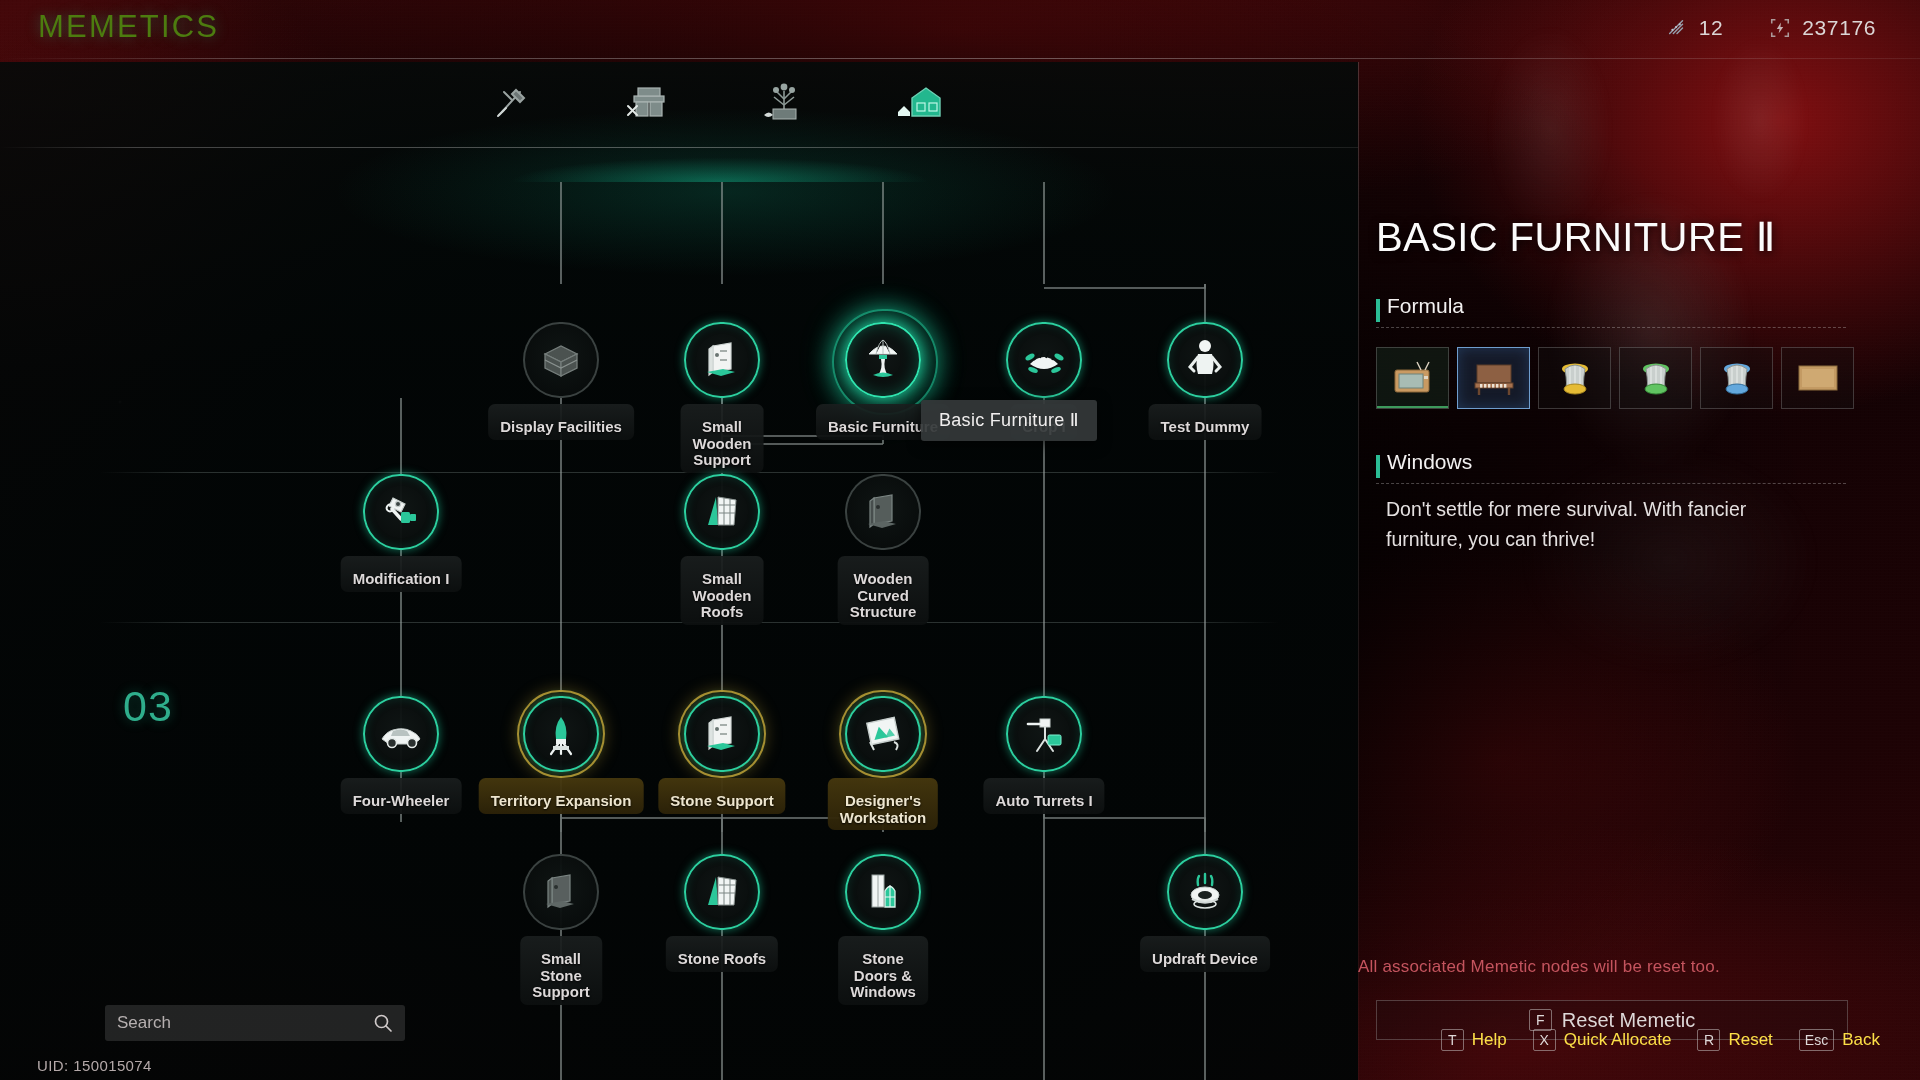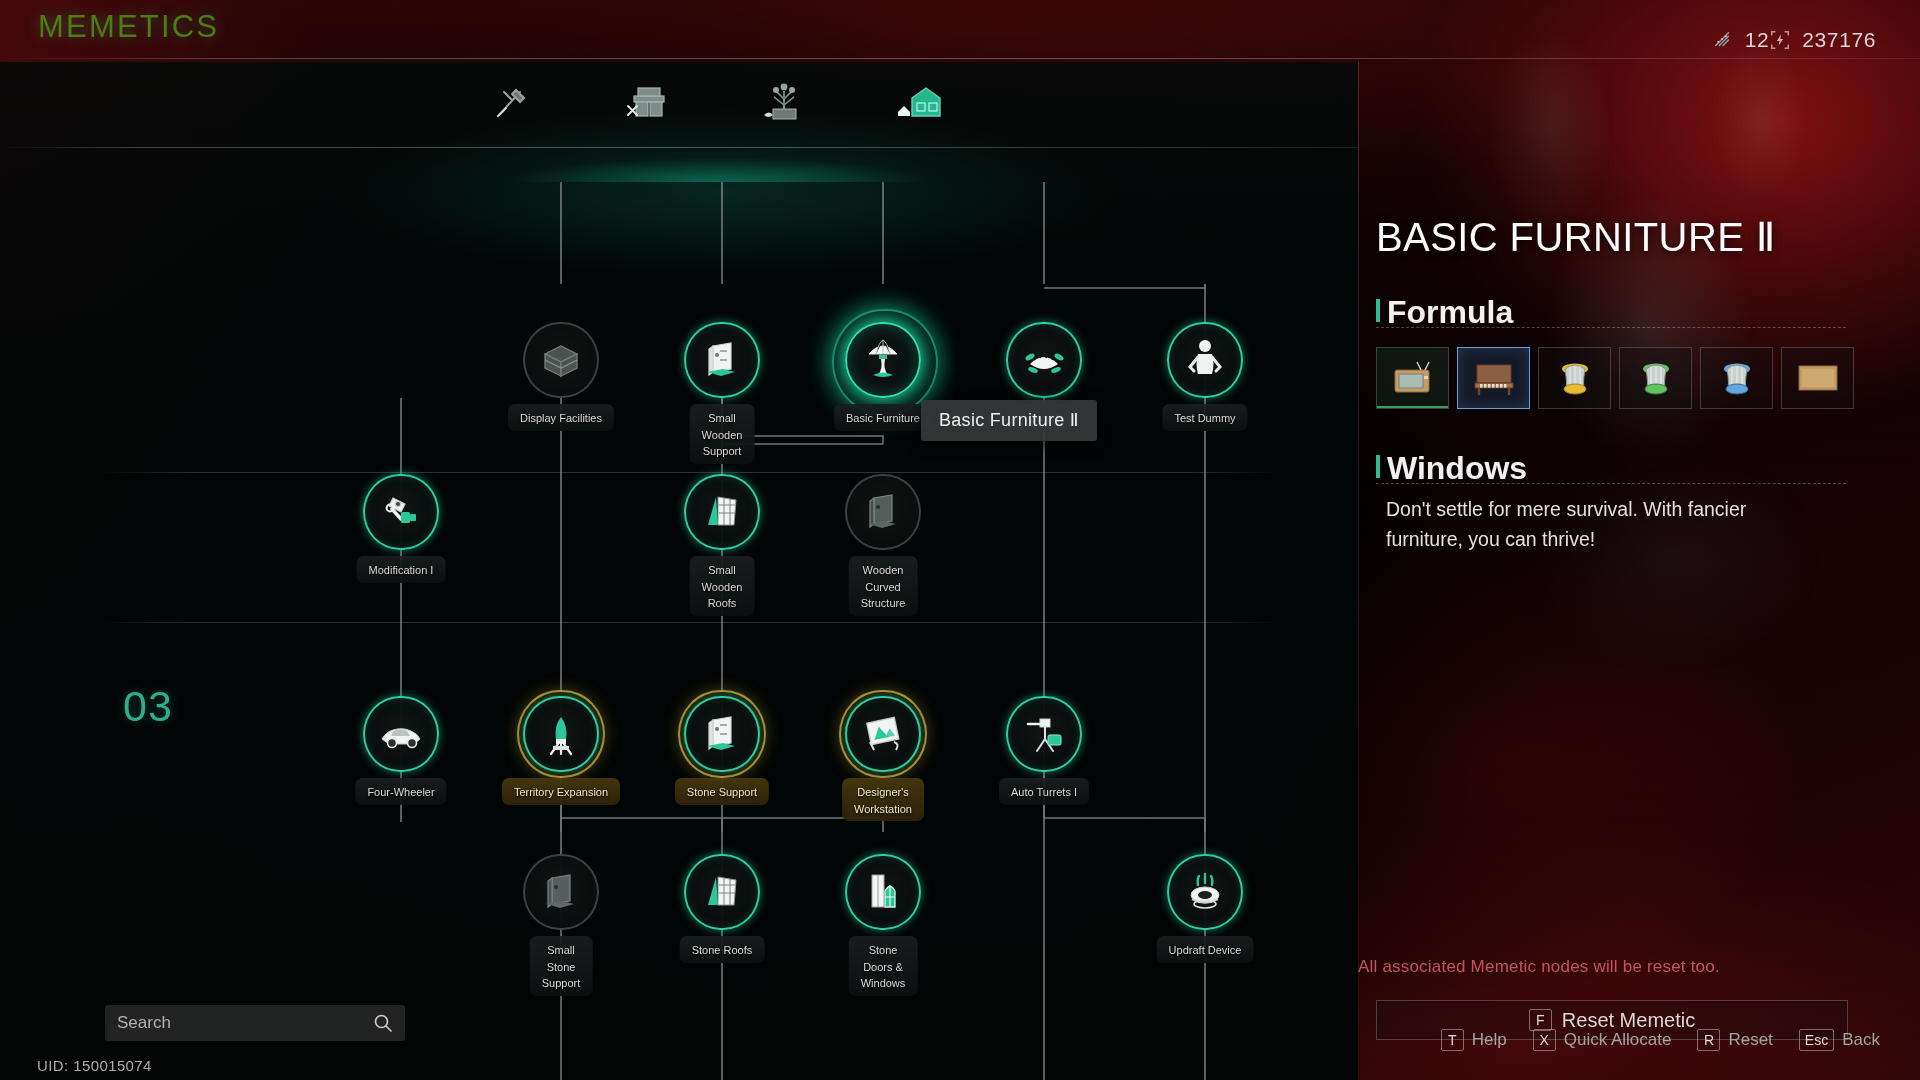--- a/index.html
+++ b/index.html
@@ -48,21 +48,21 @@
   #header { position:absolute; left:0; top:0; width:1920px; height:62px; }
   #memetics-title {
     position:absolute; left:38px; top:9px;
     font-size:31px; letter-spacing:2.2px; font-weight:400;
     color:#4d7c0f; text-shadow:0 0 14px rgba(40,170,130,.45);
   }
   #header-rule {
     position:absolute; left:0; top:58px; width:1920px; height:1px;
     background:linear-gradient(90deg, rgba(200,200,200,0) 0%, rgba(205,205,205,.30) 12%, rgba(215,215,215,.38) 55%, rgba(200,200,200,.10) 100%);
   }
-  #currencies { position:absolute; right:44px; top:28px; display:flex; align-items:flex-end; }
+  #currencies { position:absolute; right:44px; top:16px; display:flex; gap:46px; align-items:flex-end; }
   .cur { display:flex; align-items:center; gap:11px; }
   .cur .val { font-size:21px; color:#dcd6d6; letter-spacing:.6px; }
   .cur-ico { width:22px; height:22px; opacity:.85; }
 
   
   #tree-area { position:absolute; left:0; top:62px; width:1358px; height:1018px; overflow:hidden; }
   #tree-bg {
     position:absolute; inset:0;
     background:
       radial-gradient(ellipse 560px 120px at 725px 130px, rgba(22,190,150,.17), rgba(0,0,0,0) 70%),
@@ -130,24 +130,25 @@
                inset 0 0 16px rgba(30,200,155,.35);
   }
   .node.selected::before {
     content:""; position:absolute; left:-13px; top:-13px; width:102px; height:102px;
     border-radius:50%/52%; border:2px solid rgba(40,220,170,.55);
     box-shadow:0 0 22px rgba(30,210,162,.5);
   }
   .node .ico { position:absolute; inset:0; display:flex; align-items:center; justify-content:center; }
   .node-label {
     position:absolute; top:82px; left:50%; transform:translateX(-50%);
-    white-space:nowrap; text-align:center; font-size:11px; line-height:16.5px;
-    color:#ddd9d9; padding:6px 12px 4px; border-radius:7px;
+    white-space:nowrap; text-align:center; font-size:15px; line-height:16.5px;
+    color:#ddd9d9; padding:15px 12px 4px; border-radius:7px;
     background:linear-gradient(180deg, rgba(26,30,30,.92), rgba(12,15,15,.95));
     text-shadow:0 1px 2px rgba(0,0,0,.9);
+    font-weight:bold;
   }
   .node.gold .node-label {
     background:linear-gradient(180deg, rgba(70,56,14,.95), rgba(44,34,8,.96));
     color:#eee6cf;
   }
 
   
   #node-tooltip {
     position:absolute; left:921px; top:338px;
     background:rgba(52,56,57,.93); color:#f0eeee;
@@ -181,21 +182,21 @@
   #detail-title {
     position:absolute; left:18px; top:152px; width:530px;
     font-size:40px; letter-spacing:.4px; color:#fbfbfb; font-weight:400;
     text-shadow:0 2px 10px rgba(0,0,0,.85);
   }
   .sec-head { position:absolute; left:18px; width:470px; }
   .sec-head .bar {
     position:absolute; left:0; top:5px; width:4px; height:23px; background:#2bbd95;
   }
   .sec-head .txt {
-    position:absolute; left:11px; top:0; font-size:32px; color:#f2f0f0; font-weight:700;text-align:center;
+    position:absolute; left:11px; top:0; font-size:21px; color:#f2f0f0; font-weight:400;text-align:center;
   }
   .sec-head .rule {
     position:absolute; left:0; top:33px; width:470px; height:1px;
     border-top:1px dashed rgba(210,205,205,.33);
   }
   #formula-head { top:232px; }
   #details-head { top:388px; }
 
   #formula-slots {
     position:absolute; left:18px; top:285px; display:flex; gap:8px;
@@ -232,21 +233,21 @@
     border:1px solid rgba(195,190,190,.55); border-radius:2px;
     font-size:14px; color:#ded8d8;
   }
 
   #bottom-bar {
     position:absolute; left:1358px; top:1020px; width:562px; height:40px;
     display:flex; align-items:center; justify-content:flex-end; gap:26px;
     padding-right:40px;
   }
   .hint { display:flex; align-items:center; gap:8px; }
-  .hint .lbl { font-size:17px; color:#a3a3a3; }
+  .hint .lbl { font-size:17px; color:#fde047; }
 </style>
 </head>
 <body>
 
 <div id="bg-base"></div>
 <div id="bg-noise"></div>
 <div id="bg-creature"></div>
 <div id="bg-vignette"></div>
 
 <div id="header">

